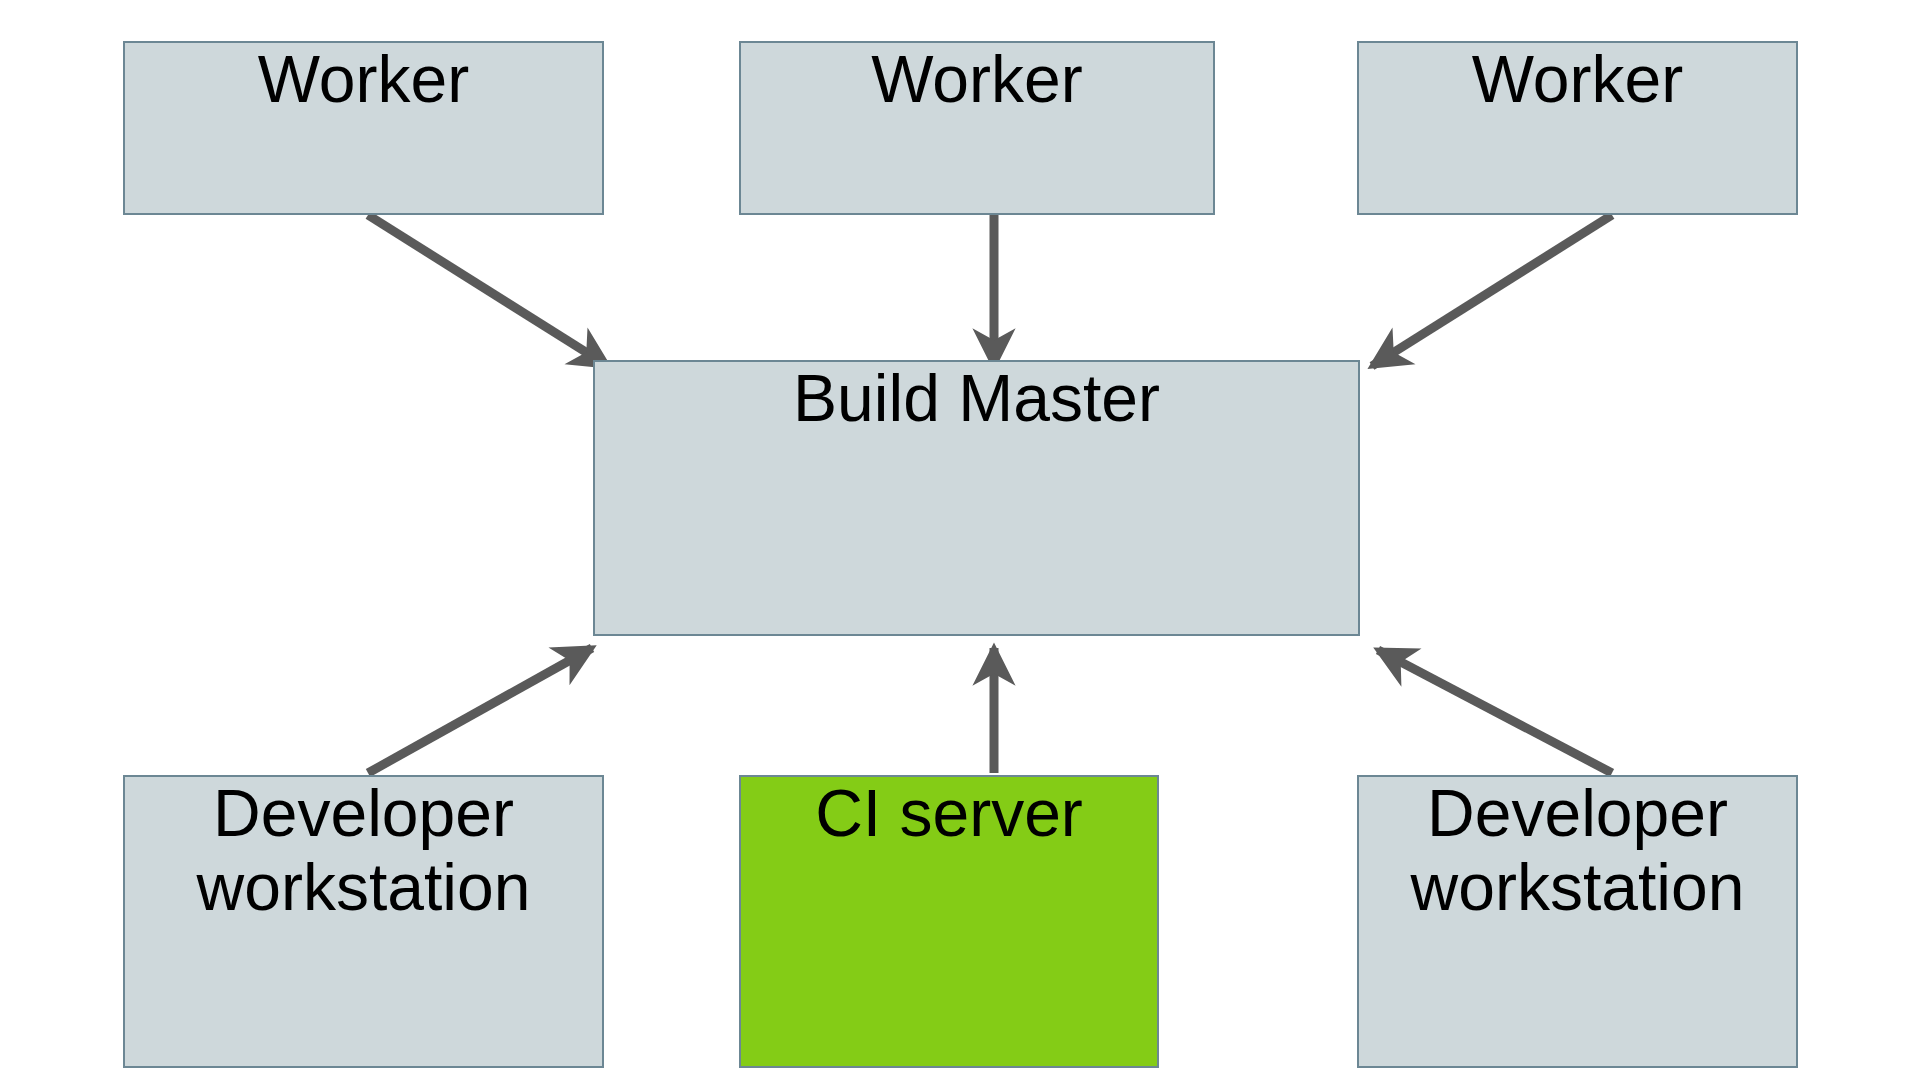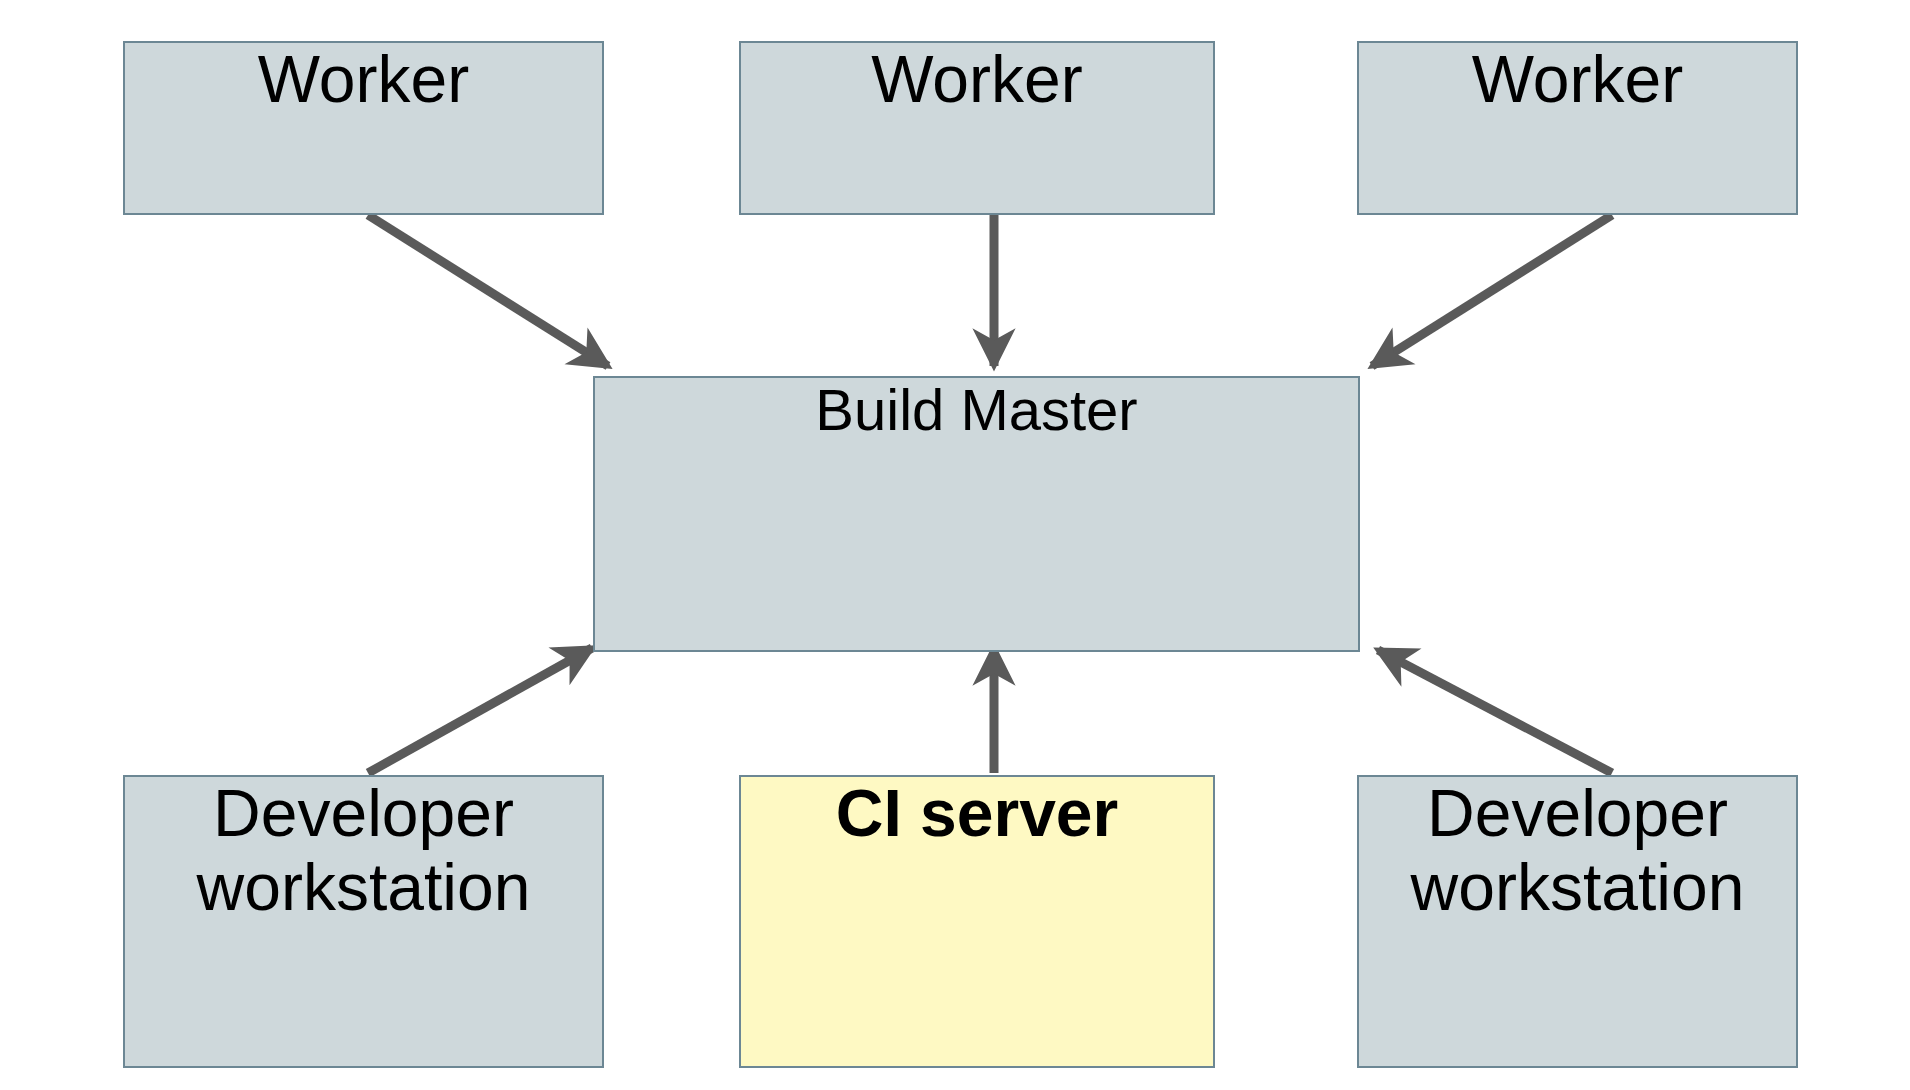--- a/index.html
+++ b/index.html
@@ -74,30 +74,30 @@
   </div>
 
   <div class="node-box" style="left: 739px; top: 41px; width: 476px; height: 174px; font-size: 66px; background: rgb(206, 216, 219); border-color: rgb(108, 135, 148); color: rgb(0, 0, 0);">
     <span class="node-label">Worker</span>
   </div>
 
   <div class="node-box" style="left: 1357px; top: 41px; width: 441px; height: 174px; font-size: 66px; background: rgb(206, 216, 219); border-color: rgb(108, 135, 148); color: rgb(0, 0, 0);">
     <span class="node-label">Worker</span>
   </div>
 
-  <div class="node-box" style="left: 593px; top: 376px; width: 767px; height: 276px; font-size: 58px; background: rgb(206, 216, 219); border-color: rgb(108, 135, 148); color: rgb(0, 0, 0);">
+  <div class="node-box" style="left: 593px; top: 360px; width: 767px; height: 276px; font-size: 66px; background: rgb(206, 216, 219); border-color: rgb(108, 135, 148); color: rgb(0, 0, 0);">
     <span class="node-label">Build Master</span>
   </div>
 
   <div class="node-box" style="left: 123px; top: 775px; width: 481px; height: 293px; font-size: 66px; background: rgb(206, 216, 219); border-color: rgb(108, 135, 148); color: rgb(0, 0, 0);">
     <span class="node-label">Developer
 workstation</span>
   </div>
 
-  <div class="node-box" style="left: 739px; top: 775px; width: 476px; height: 293px; font-size: 66px; background: #fef9c3; border-color: rgb(108, 135, 148); color: rgb(0, 0, 0); font-weight: bold;">
+  <div class="node-box" style="left: 739px; top: 775px; width: 420px; height: 293px; font-size: 66px; background: #84cc16; border-color: rgb(108, 135, 148); color: rgb(0, 0, 0);">
     <span class="node-label">CI server</span>
   </div>
 
   <div class="node-box" style="left: 1357px; top: 775px; width: 441px; height: 293px; font-size: 66px; background: rgb(206, 216, 219); border-color: rgb(108, 135, 148); color: rgb(0, 0, 0);">
     <span class="node-label">Developer
 workstation</span>
   </div>
 
 </div>
 

